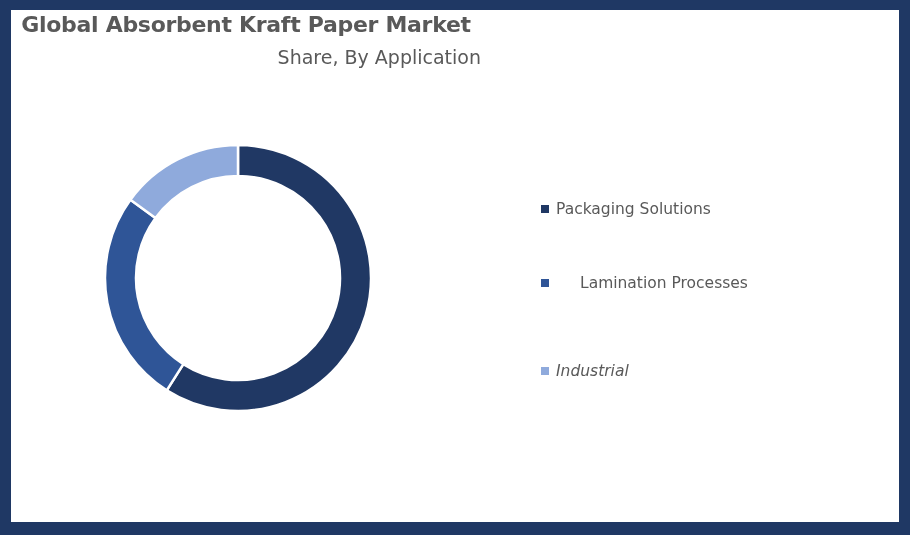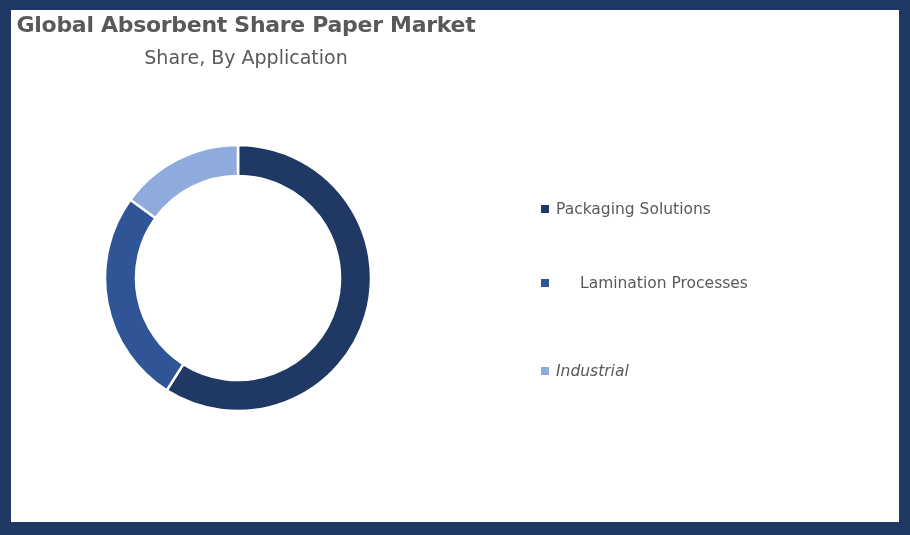--- a/index.html
+++ b/index.html
@@ -15,21 +15,21 @@
       background: #ffffff;
     }
     .title {
       position: absolute; left: 0; width: 470px; top: 2px;
       text-align: center;
       font-size: 22px; font-weight: bold; color: #595959;
       letter-spacing: -0.3px;
     }
     .subtitle {
       position: absolute; left: 0; width: 470px; top: 36px;
-      text-align: center;
+      text-align: right;
       font-size: 19px; color: #595959;
     }
     .logo {
       position: absolute; left: 714px; top: 6px;
       width: 170px; height: 42px;
     }
     .logo-mark { position: absolute; left: 0; top: 0; width: 38px; height: 38px; }
     .logo-word {
       position: absolute; left: 44px; top: -2px;
       font-size: 22px; font-weight: bold; color: #1a2a6c;
@@ -56,21 +56,21 @@
     }
     .legend-label {
       font-size: 15.5px; color: #595959;
       font-family: "DejaVu Sans", sans-serif;
     }
   </style>
 </head>
 <body>
 
 <div class="panel">
-  <div class="title">Global Absorbent Share Paper Market</div>
+  <div class="title">Global Absorbent Kraft Paper Market</div>
   <div class="subtitle">Share, By Application</div>
 
 
   <svg class="donut" id="donut" width="888" height="512">
       <path d="M227 135 A133 133 0 1 1 155.73503626779353 380.295614091768 L172.3456669121424 354.12144840120556 A102 102 0 1 0 227 166 Z" fill="#203864" stroke="#ffffff" stroke-width="2.5"></path>
       <path d="M155.73503626779353 380.295614091768 A133 133 0 0 1 119.40073974813197 189.8245614451011 L144.48026657375533 208.04590426616775 A102 102 0 0 0 172.3456669121424 354.12144840120556 Z" fill="#2f5597" stroke="#ffffff" stroke-width="2.5"></path>
       <path d="M119.40073974813197 189.8245614451011 A133 133 0 0 1 226.99999999999997 135 L226.99999999999997 166 A102 102 0 0 0 144.48026657375533 208.04590426616775 Z" fill="#8faadc" stroke="#ffffff" stroke-width="2.5"></path>
     </svg>
 
   <div class="legend">

